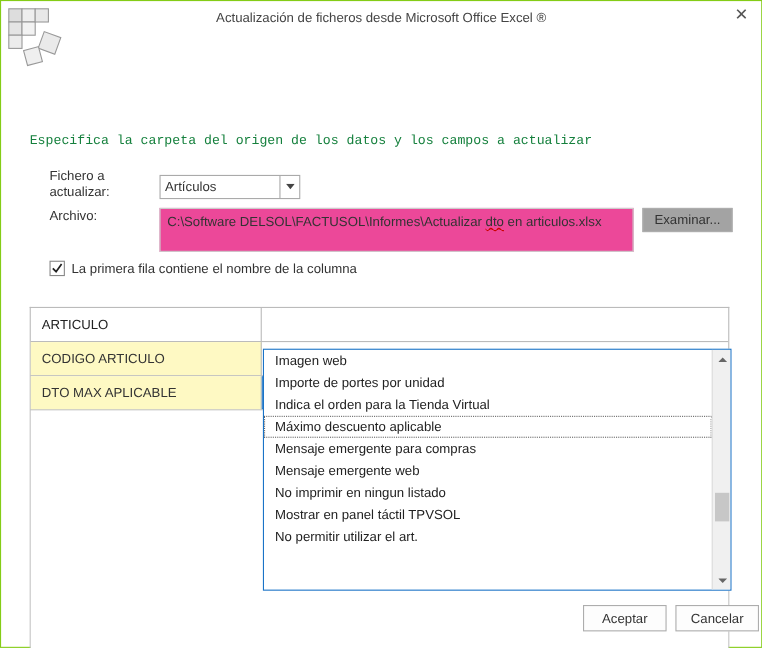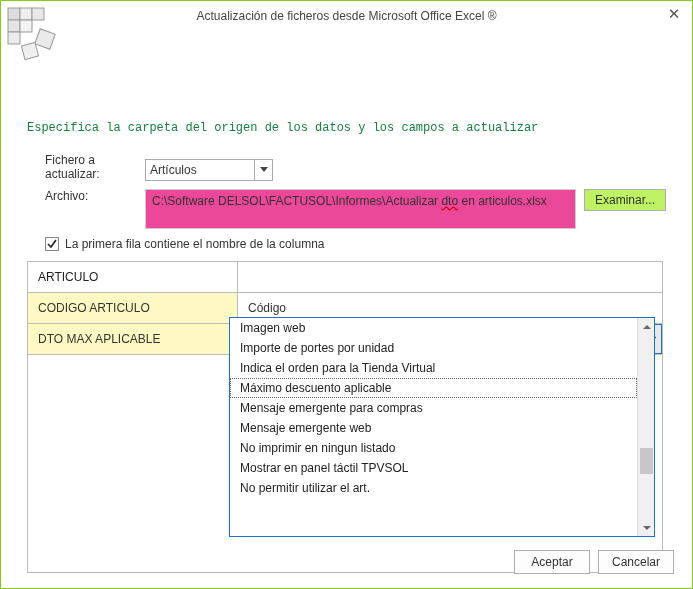--- a/index.html
+++ b/index.html
@@ -62,26 +62,26 @@
     padding: 4px 6px;
     line-height:14px;
     background:#ec4899;
   }
   .row2 { align-items: flex-start; }
   .browse-btn {
     margin-left: 8px;
     height: 22px;
     padding: 0 10px;
     border: 1px solid #adadad;
-    background:#bef264;
+    background:#a3a3a3;
     line-height:20px;
     cursor:pointer;
   }
   .chk-row {
-    margin-top: 8px; margin-bottom: 10px;
+    margin-top: 8px; margin-bottom: 28px;
     display:flex; align-items:flex-start;
     padding-left: 18px;
   }
   .chk {
     width: 14px; height: 14px;
     border: 1px solid #888;
     margin-right: 6px;
     display:flex; align-items:center; justify-content:center;
   }
   .chk svg { display:block; }
@@ -116,21 +116,21 @@
     background:#fff;
   }
   .combo-open .combo-arrow {
     position:absolute; right:0; top:0; bottom:0; width:20px;
     background:#e8e8e8;
     border-left:1px solid #c8c8c8;
     display:flex; align-items:center; justify-content:center;
   }
   .dropdown {
     position:absolute;
-    left: 228px;
+    left: 238px;
     top: 316px;
     width: 426px;
     height: 220px;
     border: 1px solid #1a73c7;
     background:#fff;
     z-index: 10;
     overflow:hidden;
   }
   .dropdown-inner {
     position:absolute; left:0; top:0; right:17px; bottom:0;
@@ -156,21 +156,21 @@
     display:flex; align-items:center; justify-content:center;
   }
   .dd-scroll .sbtn.top { top:0; }
   .dd-scroll .sbtn.bot { bottom:0; }
   .dd-scroll .thumb {
     position:absolute; left:2px; width:13px;
     height:26px; top:130px;
     background:#c7c7c7;
   }
   .footer {
-    position:absolute; right: 18px; bottom: 14px;
+    position:absolute; right: 2px; bottom: 14px;
     display:flex; gap:8px;
   }
   .btn {
     min-width: 76px; height: 24px;
     border: 1px solid #adadad;
     background:#fdfdfd;
     line-height:22px; text-align:center;
     cursor:pointer;
     padding: 0 10px;
   }

